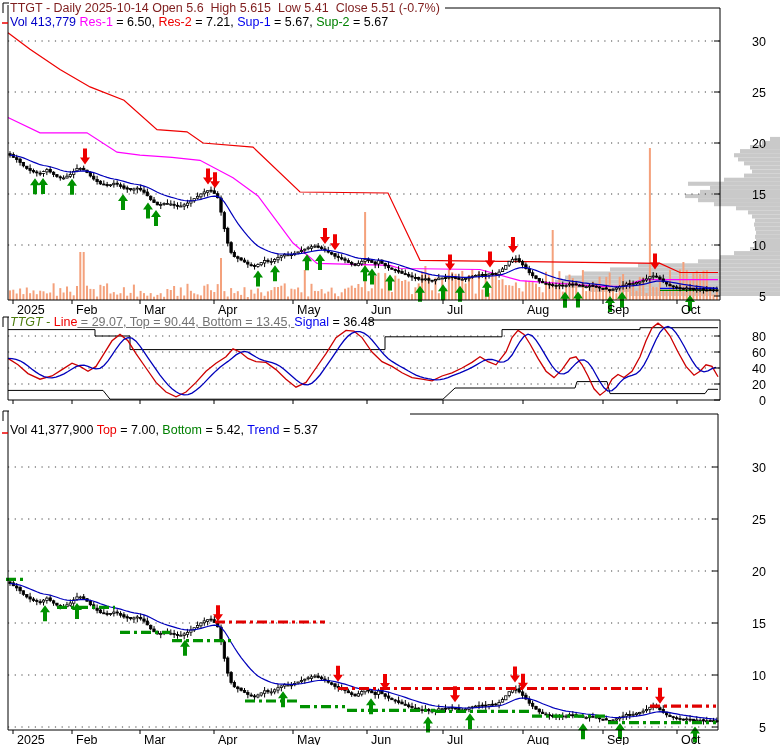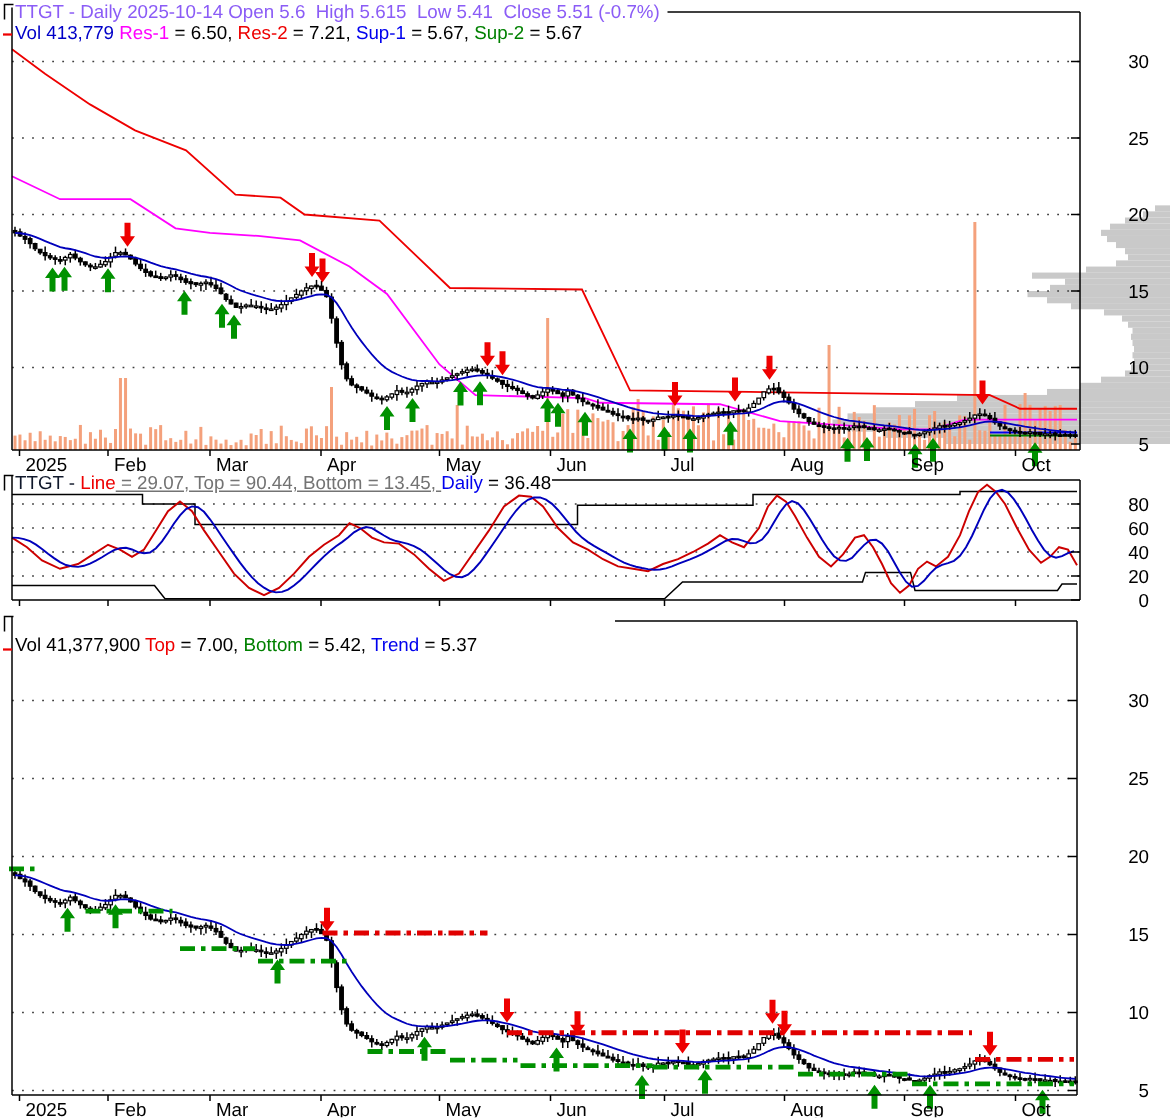--- a/index.html
+++ b/index.html
@@ -1323,17 +1323,17 @@
         <line x1="523" y1="730" x2="523" y2="734" stroke="#000" stroke-width="1"></line>
         <text x="527" y="744" font-size="12.5" font-family="&quot;Liberation Sans&quot;,sans-serif" fill="#000">Aug</text>
         <line x1="603" y1="730" x2="603" y2="734" stroke="#000" stroke-width="1"></line>
         <text x="607" y="744" font-size="12.5" font-family="&quot;Liberation Sans&quot;,sans-serif" fill="#000">Sep</text>
         <line x1="677" y1="730" x2="677" y2="734" stroke="#000" stroke-width="1"></line>
         <text x="681" y="744" font-size="12.5" font-family="&quot;Liberation Sans&quot;,sans-serif" fill="#000">Oct</text>
         <path d="M 3 421 L 3 411 L 9 411" fill="none" stroke="#000" stroke-width="1"></path>
         <line x1="2" y1="433" x2="8" y2="433" stroke="#ee0000" stroke-width="1.5"></line>
       </g>
     </svg>
-  <div class="hdr" style="left:10px;top:2px"><span style="color: #8b5cf6;">TTGT - Daily 2025-10-14 Open 5.6  High 5.615  Low 5.41  Close 5.51 (-0.7%)</span></div>
+  <div class="hdr" style="left:10px;top:2px"><span style="color: #7f1d1d;">TTGT - Daily 2025-10-14 Open 5.6  High 5.615  Low 5.41  Close 5.51 (-0.7%)</span></div>
   <div class="hdr" style="left:10px;top:16px"><span style="color: rgb(0, 0, 200);">Vol 413,779 </span><span style="color: rgb(255, 0, 255);">Res-1</span><span style="color: rgb(0, 0, 0);"> = 6.50, </span><span style="color: rgb(238, 0, 0);">Res-2</span><span style="color: rgb(0, 0, 0);"> = 7.21, </span><span style="color: rgb(0, 0, 238);">Sup-1</span><span style="color: rgb(0, 0, 0);"> = 5.67, </span><span style="color: rgb(0, 128, 0);">Sup-2</span><span style="color: rgb(0, 0, 0);"> = 5.67</span></div>
-  <div class="hdr" style="left:10px;top:316px"><span style="color: #0f172a;">TTGT - </span><span style="color: rgb(238, 0, 0); text-align: right;">Line</span><span style="color: #737373; text-decoration: underline;"> = 29.07, Top = 90.44, Bottom = 13.45, </span><span style="color: rgb(0, 0, 238);">Daily</span><span style="color: rgb(0, 0, 0);"> = 36.48</span></div>
+  <div class="hdr" style="left:10px;top:316px"><span style="color: #4d7c0f; font-style: italic;">TTGT - </span><span style="color: rgb(238, 0, 0); text-align: right;">Line</span><span style="color: #737373; text-decoration: underline;"> = 29.07, Top = 90.44, Bottom = 13.45, </span><span style="color: rgb(0, 0, 238);">Signal</span><span style="color: rgb(0, 0, 0);"> = 36.48</span></div>
   <div class="hdr" style="left:10px;top:424px"><span style="color: rgb(0, 0, 0);">Vol 41,377,900 </span><span style="color: rgb(238, 0, 0);">Top</span><span style="color: rgb(0, 0, 0);"> = 7.00, </span><span style="color: rgb(0, 128, 0);">Bottom</span><span style="color: rgb(0, 0, 0);"> = 5.42, </span><span style="color: rgb(0, 0, 238);">Trend</span><span style="color: rgb(0, 0, 0);"> = 5.37</span></div>
 </div>
 
 </body></html>

